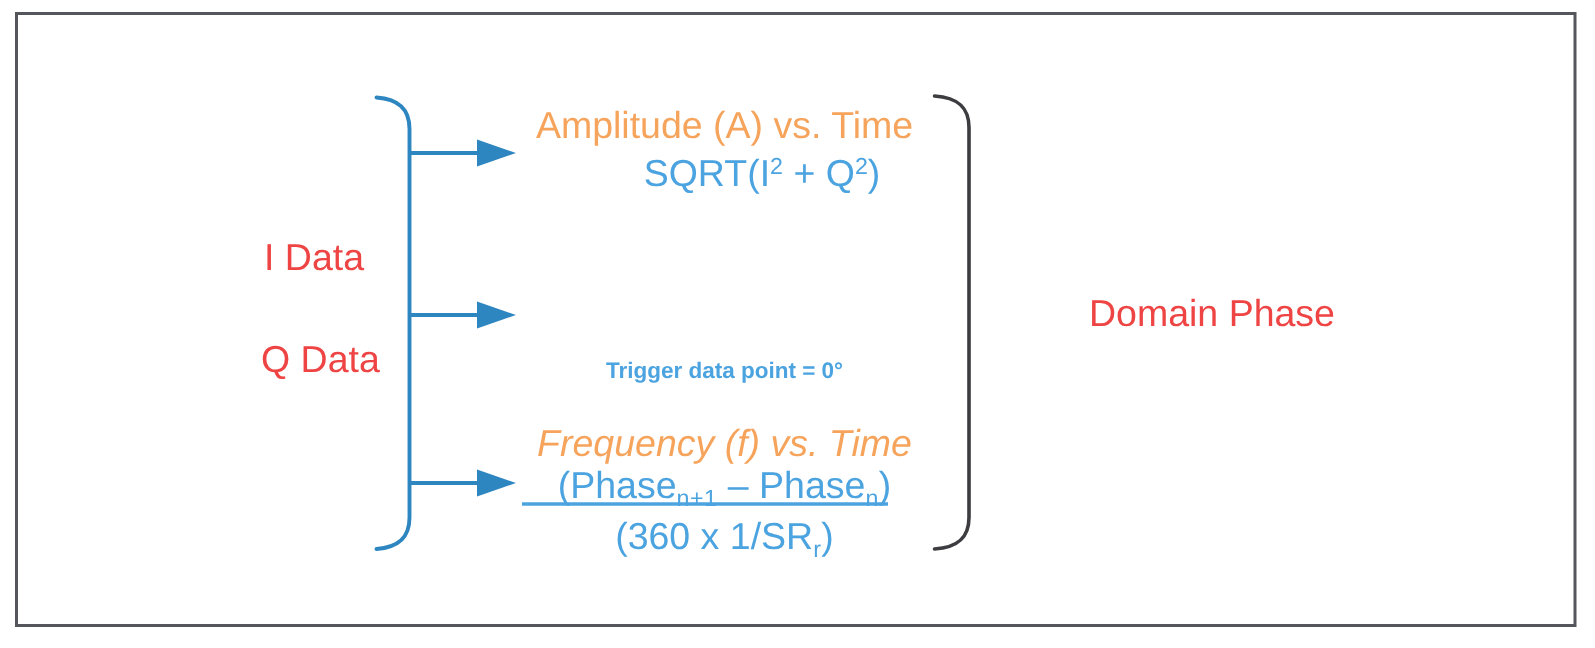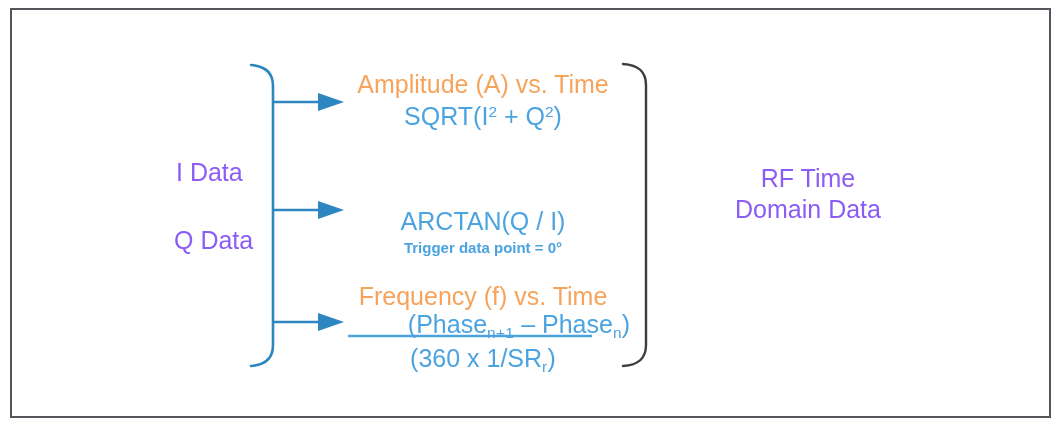--- a/index.html
+++ b/index.html
@@ -40,21 +40,21 @@
     white-space: nowrap;
     line-height: 1.05;
   }
   .orange {
     color: #f6a45c;
   }
   .blue {
     color: #4ba3e0;
   }
   .dark {
-    color: #8b5cf6;
+    color: #ef4444;
   }
   .big {
     font-size: 25px;
   }
   .small {
     font-size: 15px;
     font-weight: bold;
   }
   .sub {
     font-size: 0.62em;
@@ -111,37 +111,35 @@
 
     <line x1="348" y1="336" x2="592" y2="336" stroke="#4ba3e0" stroke-width="2.4"></line>
   </svg>
 
   <div class="txt big dark left-blk" style="left:176px; top:159px;">I Data</div>
 
   <div class="txt big dark left-blk" style="left:174px; top:227px;">Q Data</div>
 
   <div class="txt big orange center-blk" style="left:483px; top:71px;">Amplitude (A) vs. Time</div>
 
-  <div class="txt big blue center-blk" style="left:483px; top:103px;">
+  <div class="txt big blue center-blk" style="left:508px; top:103px;">
     <span>SQRT(I</span><span class="sup">2</span><span> + Q</span><span class="sup">2</span><span>)</span>
   </div>
 
 
-  <div class="txt big blue center-blk" style="left:483px; top:208px;">ARCTAN(Q / I)</div>
 
   <div class="txt small blue center-blk" style="left:483px; top:240px;">Trigger data point = 0°</div>
 
-  <div class="txt big orange center-blk" style="left:483px; top:283px;">Frequency (f) vs. Time</div>
+  <div class="txt big orange center-blk" style="left:483px; top:283px;font-style:italic;">Frequency (f) vs. Time</div>
 
-  <div class="txt big blue center-blk" style="left:483px; top:311px;margin-left:36px;">
+  <div class="txt big blue center-blk" style="left:483px; top:311px;">
     <span>(Phase</span><span class="sub">n+1</span><span> – Phase</span><span class="sub">n</span><span>)</span>
   </div>
 
   <div class="txt big blue center-blk" style="left:483px; top:345px;text-align:right;">
     <span>(360 x 1/SR</span><span class="sub">r</span><span>)</span>
   </div>
 
-  <div class="txt big dark center-blk" style="left:808px; top:165px;">RF Time</div>
 
-  <div class="txt big dark center-blk" style="left:808px; top:196px;">Domain Data</div>
+  <div class="txt big dark center-blk" style="left:808px; top:196px;">Domain Phase</div>
 
 
 </div>
 
 </body></html>

